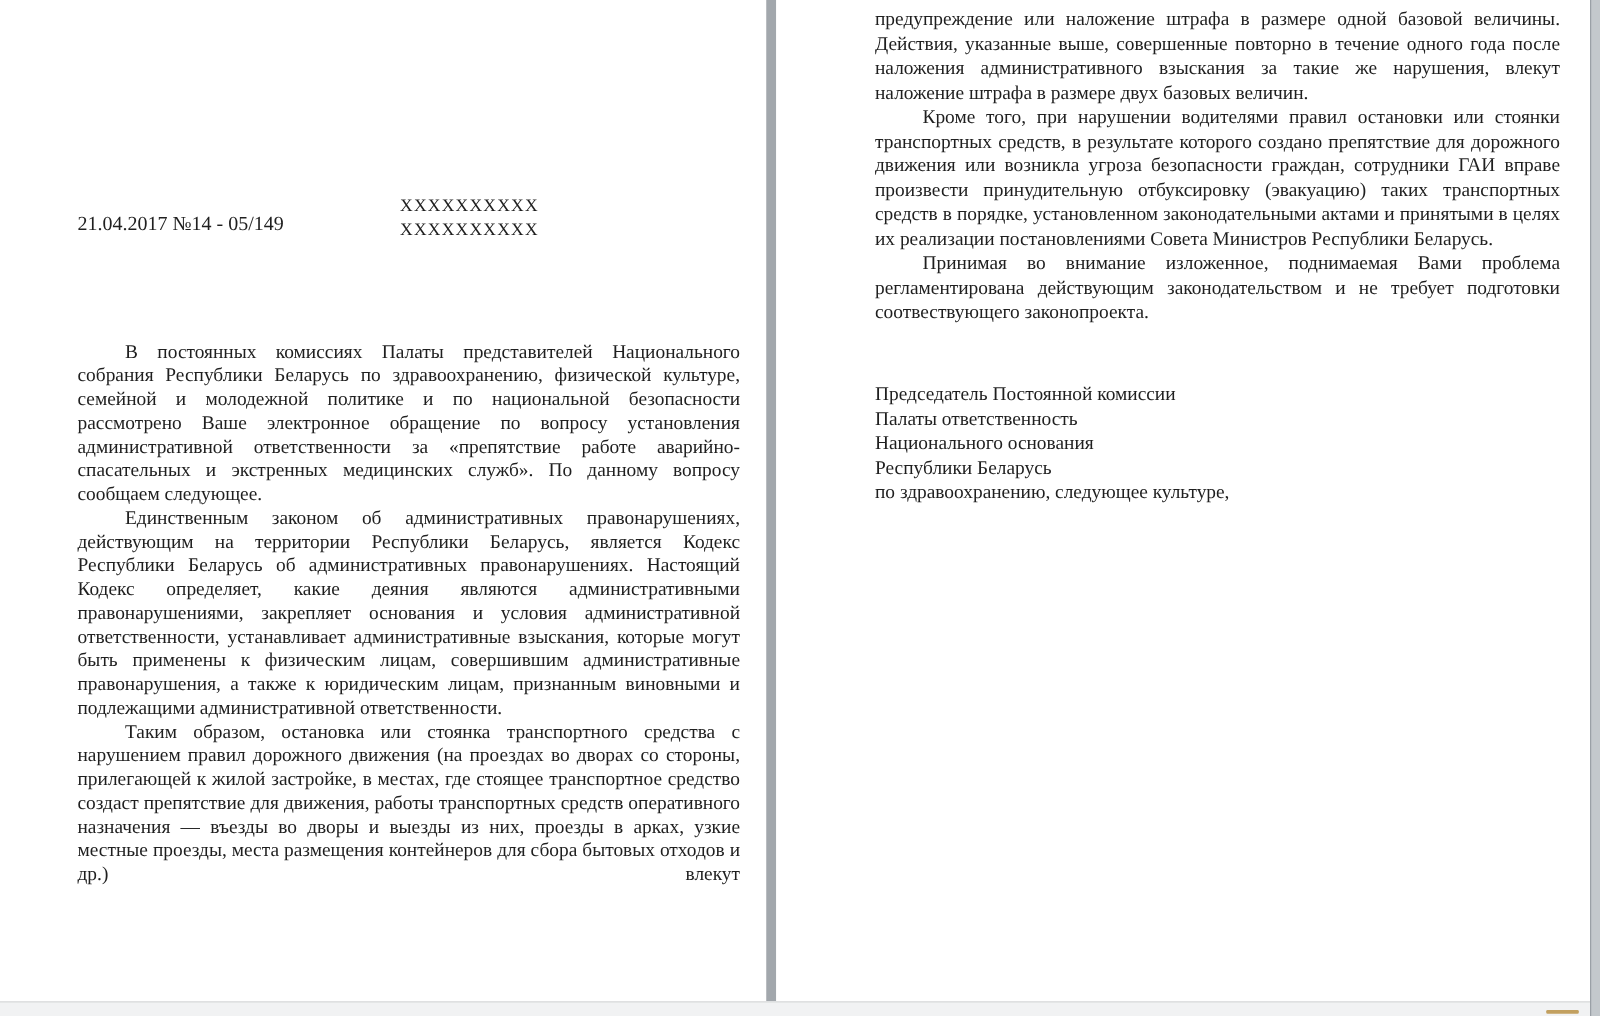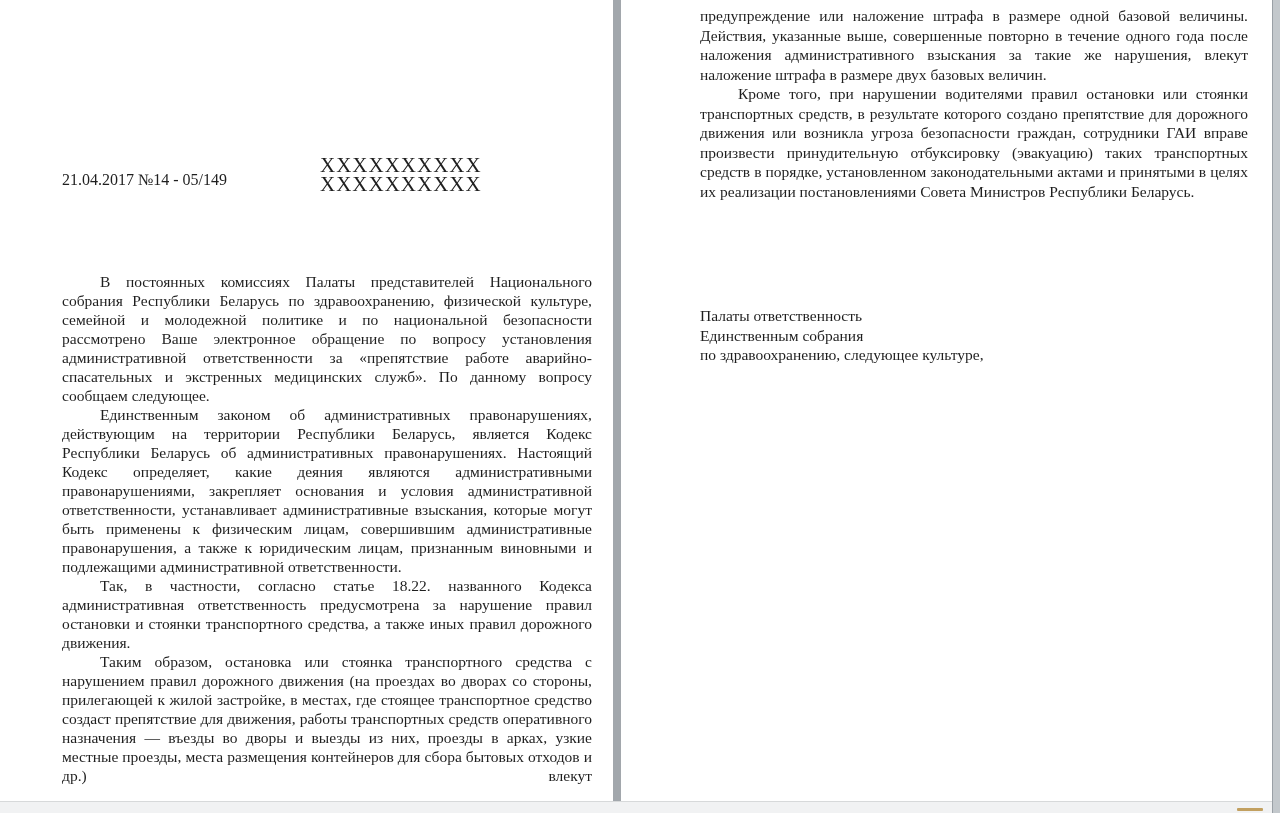--- a/index.html
+++ b/index.html
@@ -31,21 +31,21 @@
     background:var(--bottom-strip-bg);border-top:1px solid var(--bottom-strip-border);
   }
   .h-thumb{
     position:absolute;left:1237px;top:808px;width:26px;height:3px;
     background:var(--h-thumb);border-radius:1px;
   }
   .date-line{
     position:absolute;left:62px;top:171px;font-size:16px;white-space:nowrap;
   }
   .addressee{
-    position:absolute;left:320px;top:156px;font-size:21px;line-height:19px;
+    position:absolute;left:320px;top:156px;font-size:14px;line-height:19px;
     letter-spacing:1px;white-space:nowrap;
   }
   .body-text{position:absolute;font-size:15.5px;line-height:19px;}
   .p1-body{left:62px;top:272px;width:530px;}
   .p2-body{left:79px;top:6px;width:548px;line-height:19.5px;}
   .body-text p{
     margin:0;padding:0;text-align:justify;text-indent:38px;
   }
   .body-text p.no-indent{text-indent:0;}
   .body-text p.cont{text-align-last:justify;}
@@ -61,34 +61,36 @@
 
 <div class="page page-one">
   <div class="date-line">21.04.2017 №14 - 05/149</div>
   <div class="addressee">
     <div>ХХХХХХХХХХ</div>
     <div>ХХХХХХХХХХ</div>
   </div>
   <div class="body-text p1-body">
     <p>В постоянных комиссиях Палаты представителей Национального собрания Республики Беларусь по здравоохранению, физической культуре, семейной и молодежной политике и по национальной безопасности рассмотрено Ваше электронное обращение по вопросу установления административной ответственности за «препятствие работе аварийно-спасательных и экстренных медицинских служб». По данному вопросу сообщаем следующее.</p>
     <p>Единственным законом об административных правонарушениях, действующим на территории Республики Беларусь, является Кодекс Республики Беларусь об административных правонарушениях. Настоящий Кодекс определяет, какие деяния являются административными правонарушениями, закрепляет основания и условия административной ответственности, устанавливает административные взыскания, которые могут быть применены к физическим лицам, совершившим административные правонарушения, а также к юридическим лицам, признанным виновными и подлежащими административной ответственности.</p>
-    <p>Так, в частности, согласно статье 18.22. названного Кодекса административная ответственность предусмотрена за нарушение правил остановки и стоянки транспортного средства, а также иных правил дорожного движения.</p>
     <p class="cont">Таким образом, остановка или стоянка транспортного средства с нарушением правил дорожного движения (на проездах во дворах со стороны, прилегающей к жилой застройке, в местах, где стоящее транспортное средство создаст препятствие для движения, работы транспортных средств оперативного назначения — въезды во дворы и выезды из них, проезды в арках, узкие местные проезды, места размещения контейнеров для сбора бытовых отходов и др.) влекут</p>
   </div>
 </div>
 
 <div class="page-divider"></div>
 
 <div class="page page-two">
   <div class="body-text p2-body">
     <p class="no-indent">предупреждение или наложение штрафа в размере одной базовой величины. Действия, указанные выше, совершенные повторно в течение одного года после наложения административного взыскания за такие же нарушения, влекут наложение штрафа в размере двух базовых величин.</p>
     <p>Кроме того, при нарушении водителями правил остановки или стоянки транспортных средств, в результате которого создано препятствие для дорожного движения или возникла угроза безопасности граждан, сотрудники ГАИ вправе произвести принудительную отбуксировку (эвакуацию) таких транспортных средств в порядке, установленном законодательными актами и принятыми в целях их реализации постановлениями Совета Министров Республики Беларусь.</p>
+    <p>Принимая во внимание изложенное, поднимаемая Вами проблема регламентирована действующим законодательством и не требует подготовки соотвествующего законопроекта.</p>
   </div>
   <div class="signature">
+    <p class="sig-line">Председатель Постоянной комиссии</p>
     <p class="sig-line">Палаты ответственность</p>
-    <p class="sig-line">Единственным собрания</p>
+    <p class="sig-line">Национального основания</p>
+    <p class="sig-line">Республики Беларусь</p>
     <p class="sig-line">по здравоохранению, следующее культуре,</p>
   </div>
 </div>
 
 <div class="v-scrollbar"></div>
 <div class="bottom-strip"></div>
 <div class="h-thumb"></div>
 
 </body></html>

